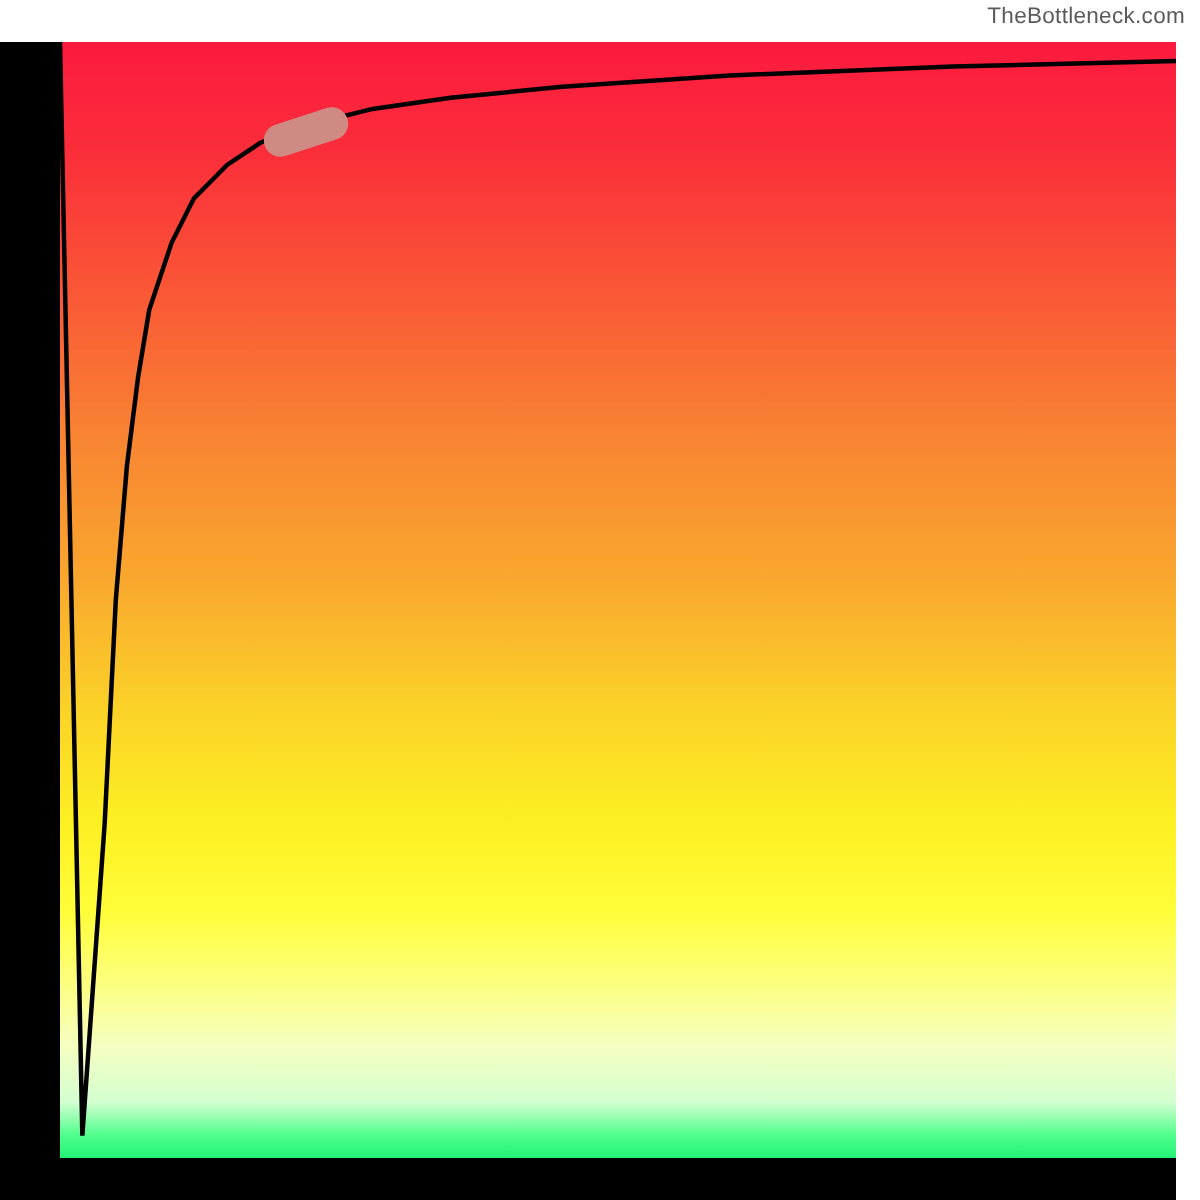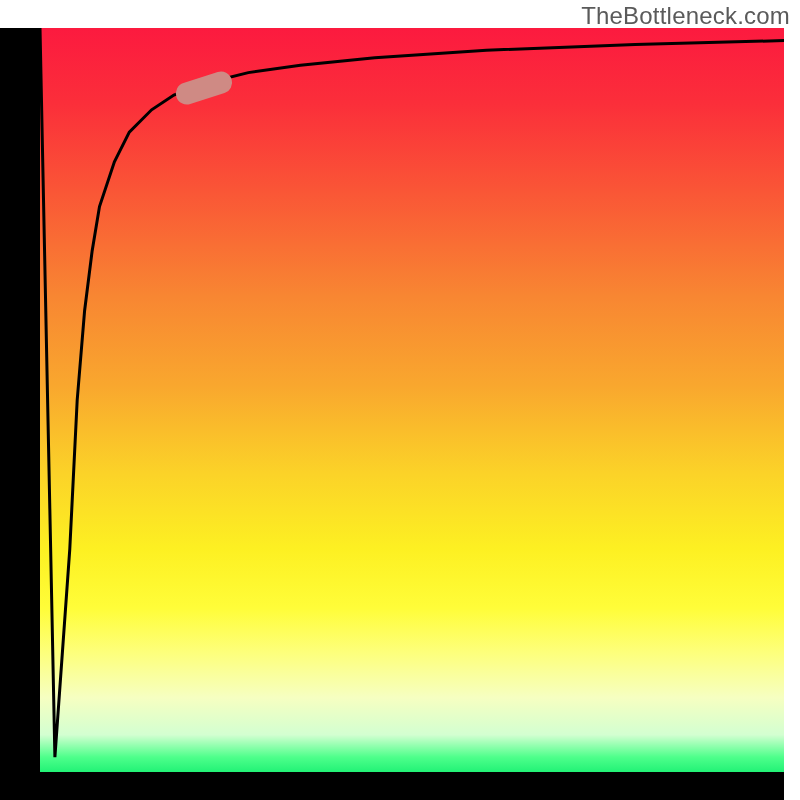--- a/index.html
+++ b/index.html
@@ -13,21 +13,21 @@
   }
   .wrap {
     position: relative;
     width: 800px;
     height: 800px;
   }
   .watermark {
     position: absolute;
     top: 2px;
     right: 10px;
-    font-size: 24px;
+    font-size: 15px;
     color: #5a5a5a;
     letter-spacing: 0.2px;
     font-weight: 400;
   }
   .chart-area {
     position: absolute;
     left: 40px;
     top: 28px;
     width: 744px;
     height: 744px;

